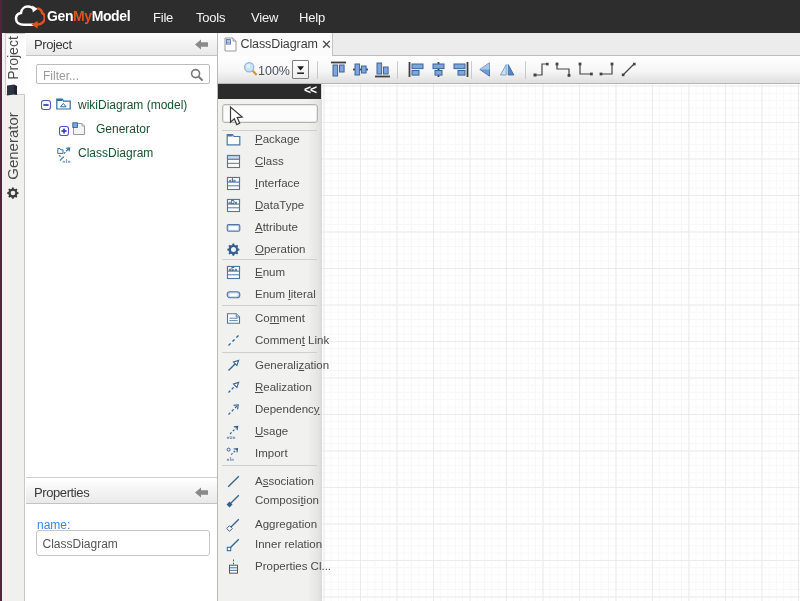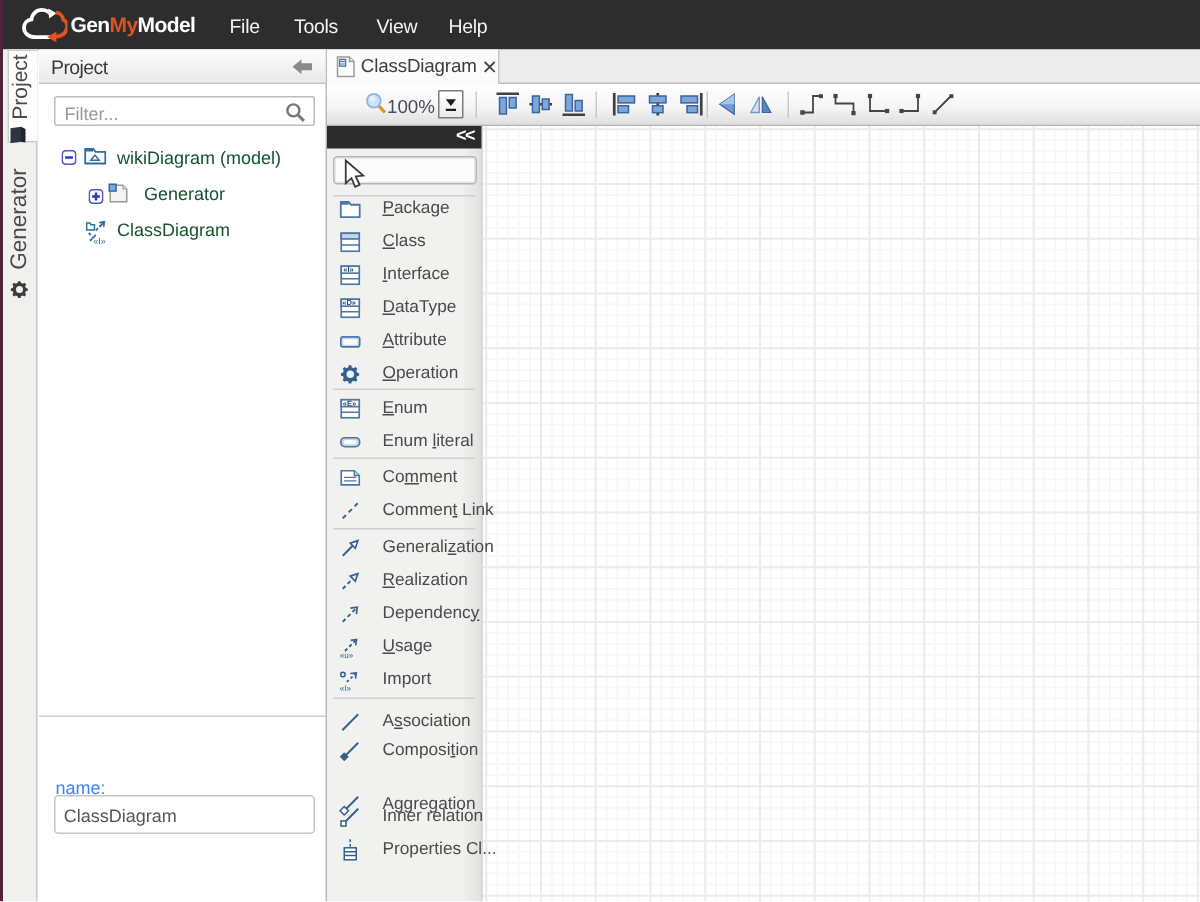--- a/index.html
+++ b/index.html
@@ -142,20 +142,26 @@
         <path d="M0.8 2.8 V6.4 H6 V2.8 H3.6 L3 1.6 H0.8 Z" fill="#fff" stroke="#2e6da4" stroke-width="1"></path>
         <path d="M2.2 8.2 L5.4 12 M7 6.6 L10 3.4" stroke="#2e6da4" stroke-width="1.2" stroke-dasharray="2 1.5"></path>
         <path d="M3 13.5 L7.2 9.3" stroke="#2e6da4" stroke-width="1.2" stroke-dasharray="2 1.5"></path>
         <path d="M9.2 1.4 L12.6 0.9 L12.1 4.3" fill="none" stroke="#2e6da4" stroke-width="1.1"></path>
         <line x1="9.3" y1="4.2" x2="12 " y2="1.5" stroke="#2e6da4" stroke-width="1.2"></line>
         <text x="5.2" y="15.6" font-size="6" fill="#2e6da4" font-family="Liberation Sans">«I»</text>
       </svg>
     <div class="trow" style="left:52px; top:113px">ClassDiagram</div>
 
     <div style="position:absolute; left:0; top:444px; width:191px; height:1px; background:#cfcfcf"></div>
+    <div class="phead" style="top:448px">
+      <span class="ptitle">Properties</span>
+      <svg class="backarrow" width="14" height="11" viewBox="0 0 14 11">
+          <path d="M0 5.5 L6 0.5 L6 3.2 L13 3.2 L13 7.8 L6 7.8 L6 10.5 Z" fill="#8a8a8a"></path>
+        </svg>
+    </div>
     <div id="props-name">name:</div>
     <div id="props-input">
         <span>ClassDiagram</span>
       </div>
   </div>
 
   <div class="abs" id="tabbar">
     <div id="tab1">
       <svg style="position:absolute;left:6px;top:4px" width="13" height="15" viewBox="0 0 13 15">
           <path d="M1 1 H9 L12 4 V14 H1 Z" fill="#fdfdfd" stroke="#9a9a9a"></path>
@@ -386,21 +392,21 @@
             </svg></span>
           <span class="plabel">A<u>s</u>sociation</span>
         </div>
     <div class="pitem" style="top:405px">
           <span class="picon"><svg width="15" height="15" viewBox="0 0 15 15">
               <line x1="4.5" y1="10.5" x2="12.8" y2="2.2" stroke="#34608f" stroke-width="1.3"></line>
               <path d="M3.5 8.5 L6.5 11.5 L3.5 14.5 L0.5 11.5 Z" fill="#34608f"></path>
             </svg></span>
           <span class="plabel">Composi<u>t</u>ion</span>
         </div>
-    <div class="pitem" style="top:441px">
+    <div class="pitem" style="top:429px">
           <span class="picon"><svg width="15" height="15" viewBox="0 0 15 15">
               <line x1="4.5" y1="10.5" x2="12.8" y2="2.2" stroke="#34608f" stroke-width="1.3"></line>
               <path d="M3.5 8.7 L6.3 11.5 L3.5 14.3 L0.7 11.5 Z" fill="#fff" stroke="#34608f" stroke-width="1"></path>
             </svg></span>
           <span class="plabel">A<u>g</u>gregation</span>
         </div>
     <div class="pitem" style="top:449px">
           <span class="picon"><svg width="15" height="15" viewBox="0 0 15 15">
               <line x1="4.2" y1="10.8" x2="12.8" y2="2.2" stroke="#34608f" stroke-width="1.3"></line>
               <rect x="1.3" y="10.3" width="3.4" height="3.4" fill="#fff" stroke="#34608f" stroke-width="1"></rect>

